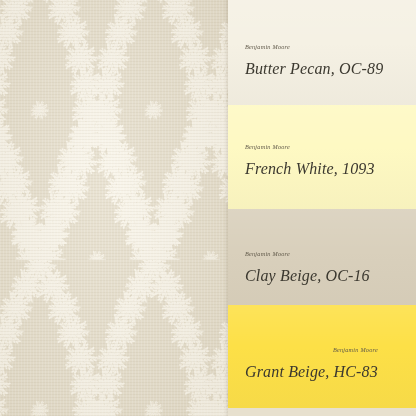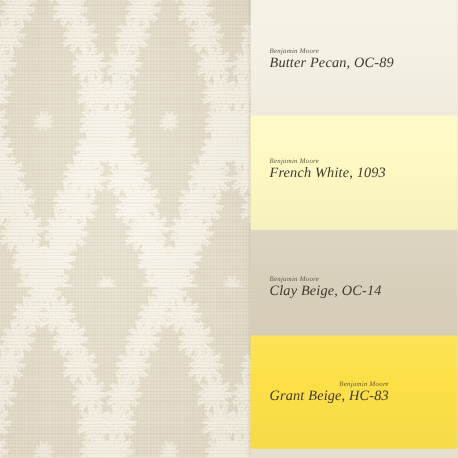--- a/index.html
+++ b/index.html
@@ -56,25 +56,25 @@
     font-style:italic;
     font-size:6.2px;
     letter-spacing:0.25px;
     color:#5e5748;
     line-height:1;
     white-space:nowrap;
   }
   .cname{
     font-family:"Liberation Serif", serif;
     font-style:italic;
-    font-size:13px;
+    font-size:16px;
     letter-spacing:0.15px;
     color:#3b382f;
     line-height:1;
-    margin-top:0;
+    margin-top:11px;
     white-space:nowrap;
   }
 </style>
 </head>
 <body>
 
 <div id="board">
 
   <div id="wallpaper" style="background: rgb(230, 223, 205);">
     <svg width="228" height="416" viewBox="0 0 228 416">
@@ -184,21 +184,21 @@
       <div class="swatch-label" style="top:39px;">
         <div class="brand">Benjamin Moore</div>
         <div class="cname">French White, 1093</div>
       </div>
     </div>
 
     <div class="swatch" style="top:209px;height:104px;background:#d9d0bc;">
       <div class="sheen"></div>
       <div class="swatch-label" style="top:42px;">
         <div class="brand">Benjamin Moore</div>
-        <div class="cname">Clay Beige, OC-14</div>
+        <div class="cname">Clay Beige, OC-16</div>
       </div>
     </div>
 
     <div class="swatch" style="top:305px;height:103px;background:#fde047;text-align:right;">
       <div class="sheen"></div>
       <div class="swatch-label" style="top:42px;">
         <div class="brand">Benjamin Moore</div>
         <div class="cname">Grant Beige, HC-83</div>
       </div>
     </div>

